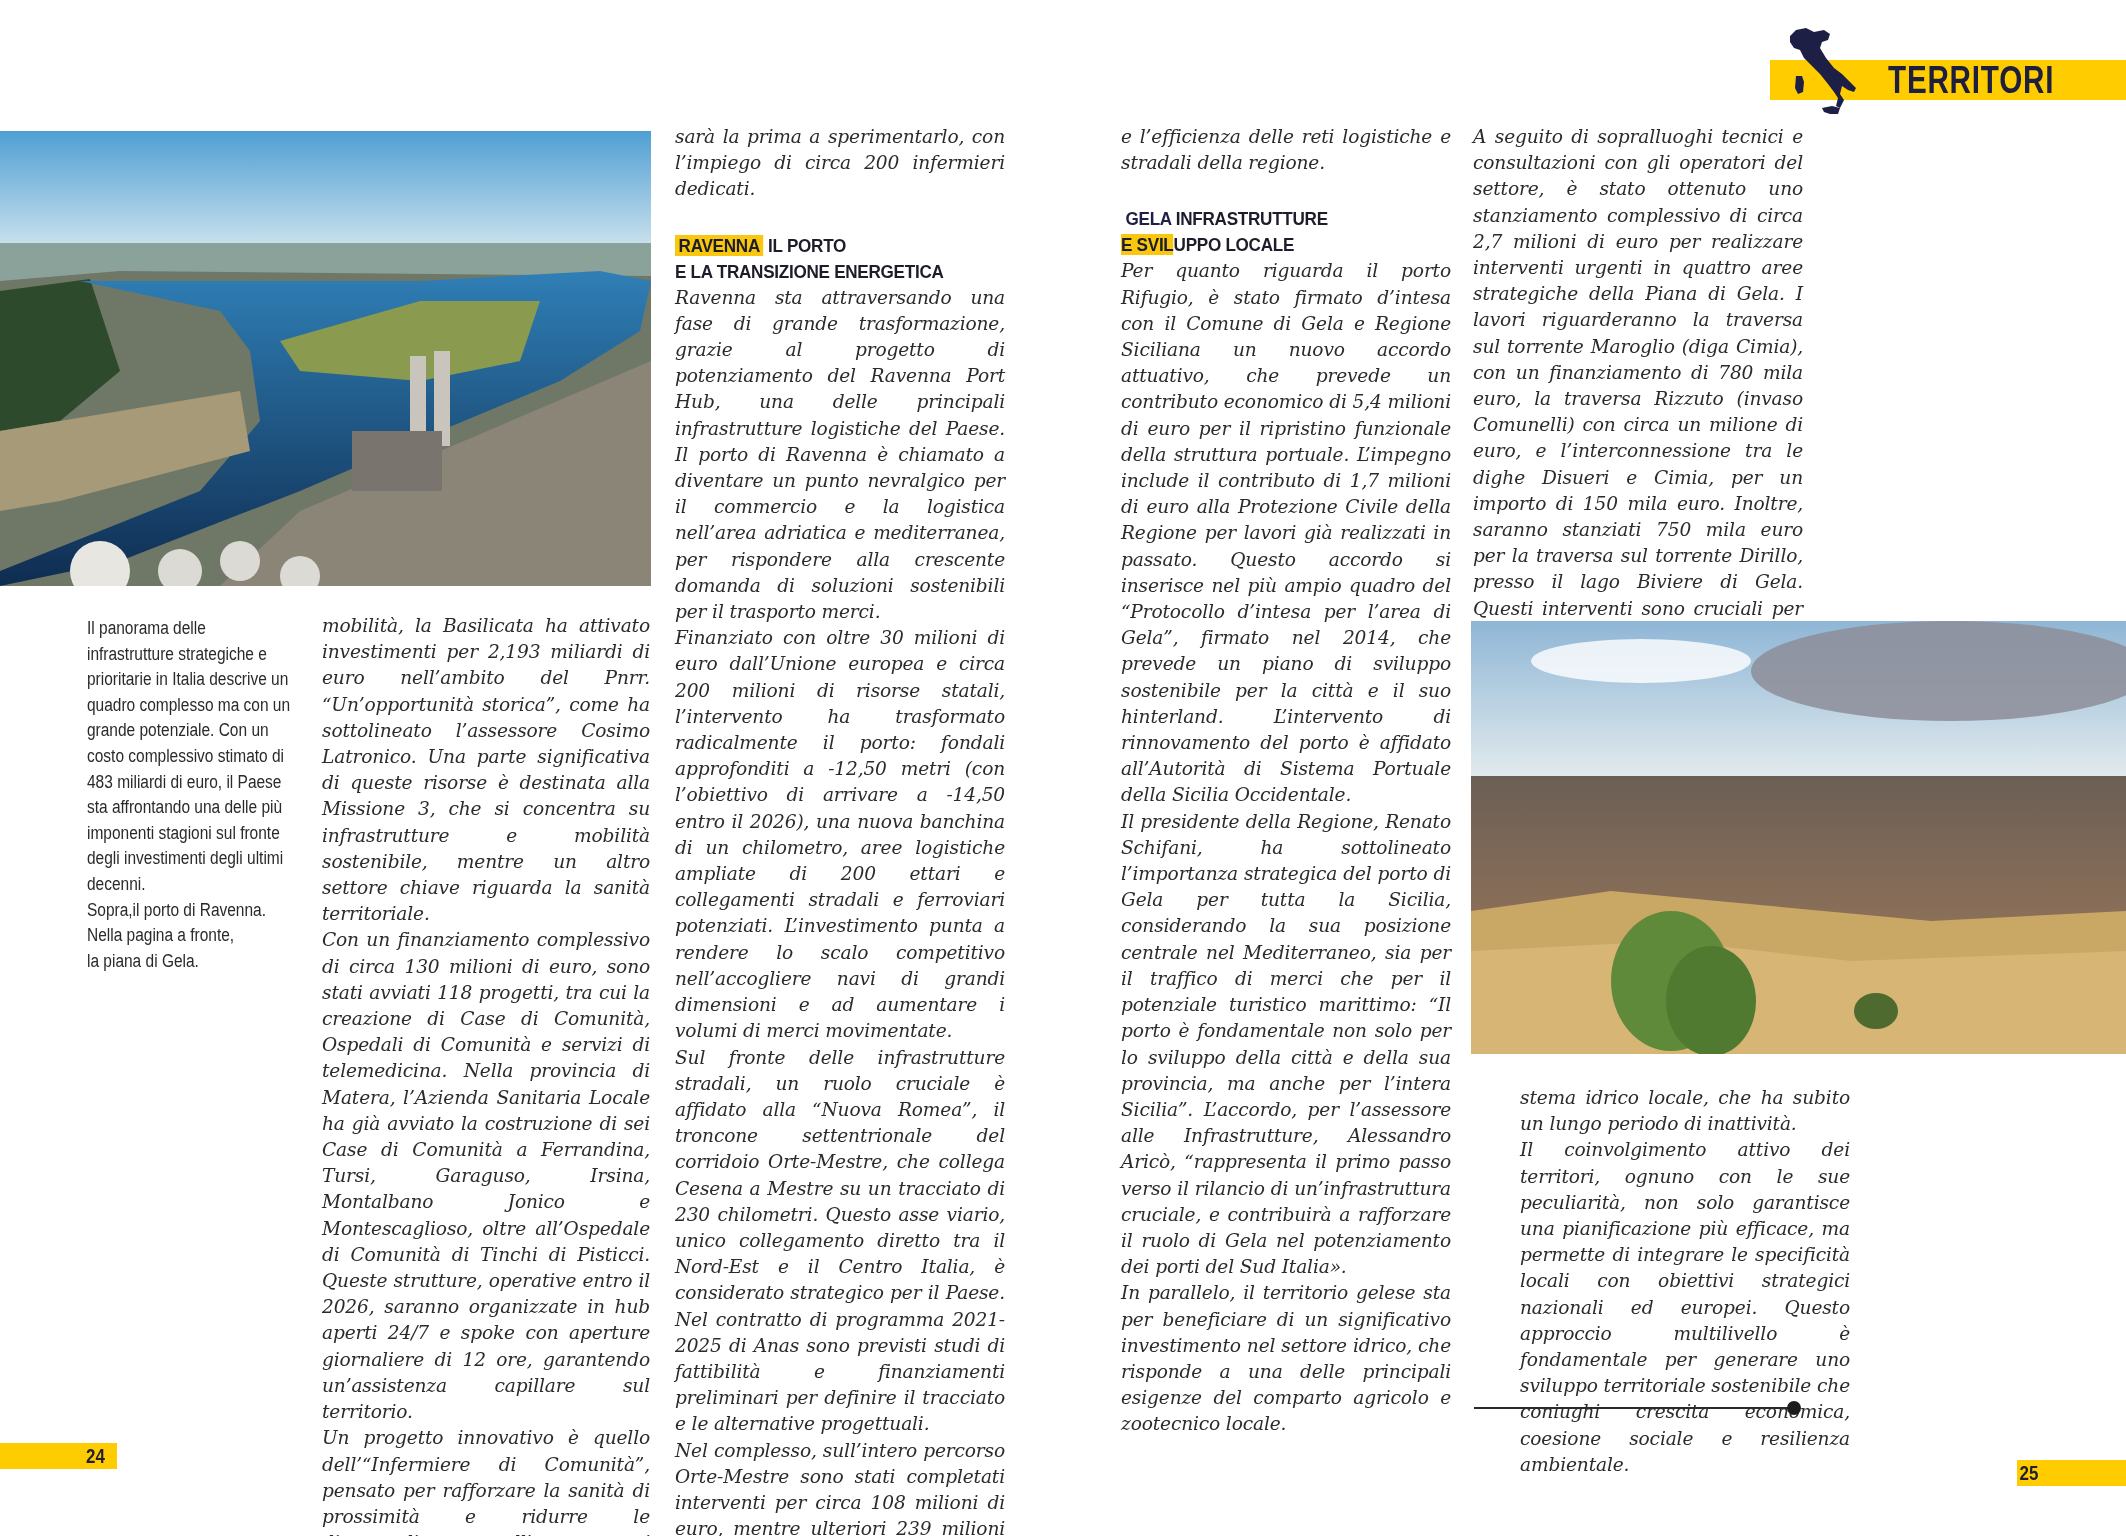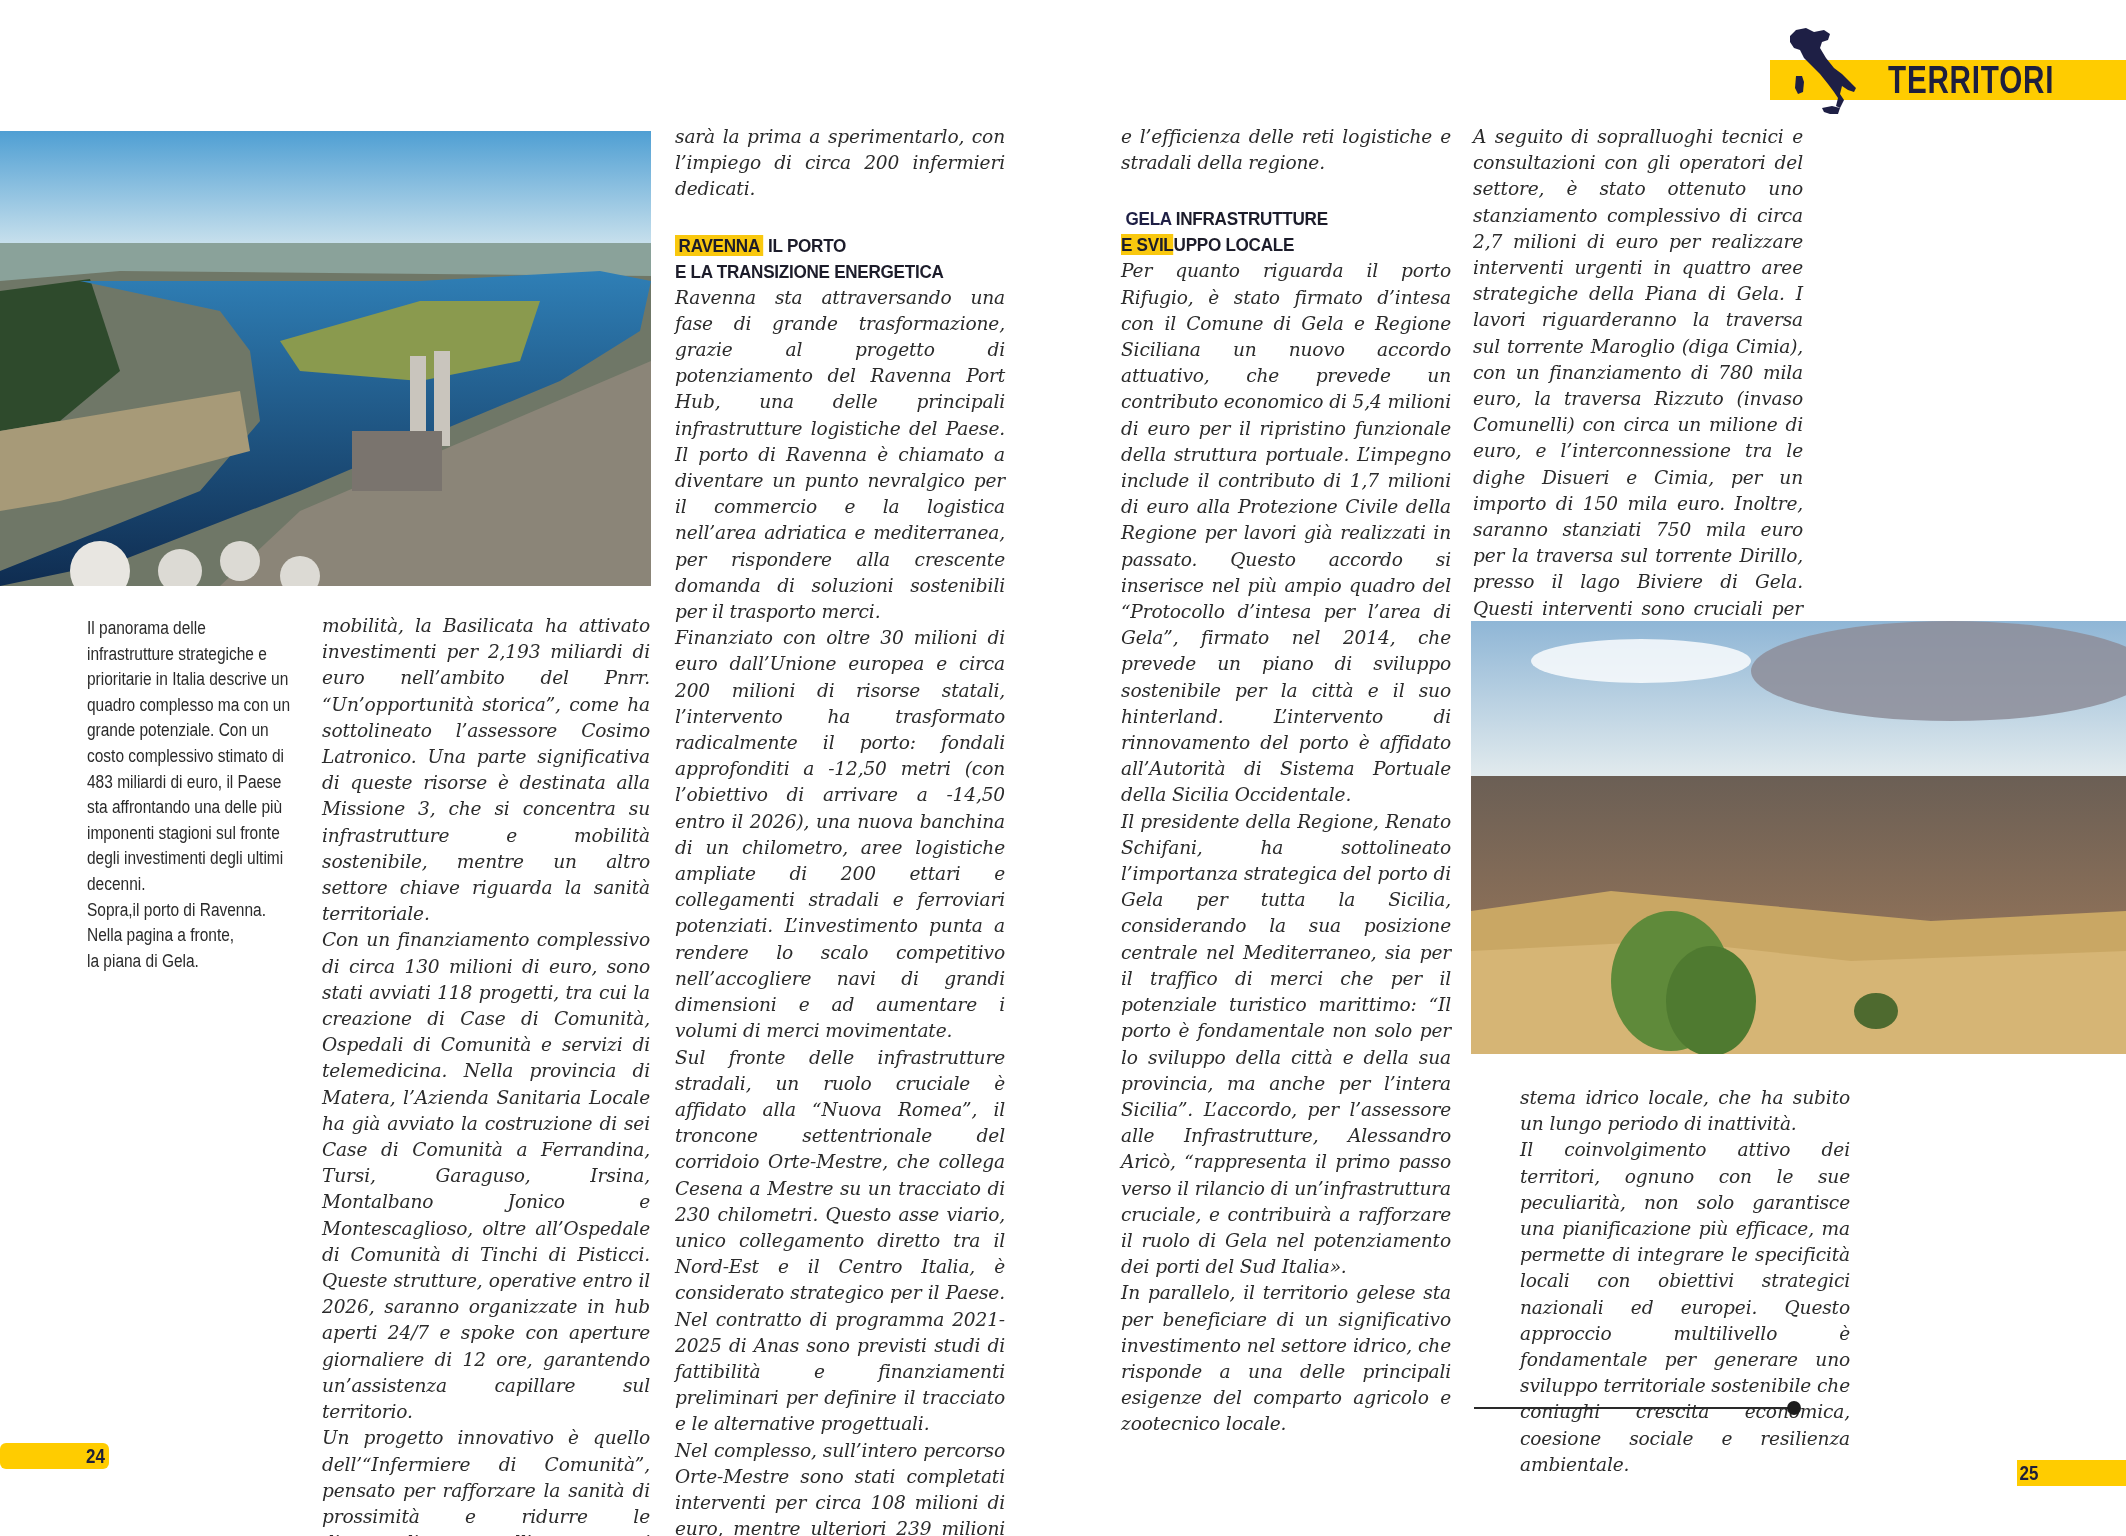--- a/index.html
+++ b/index.html
@@ -140,18 +140,18 @@
 </div>
 
 <div class="col hyph" lang="it" style="left:1473px;top:1085px;width:330px;margin-left:47px;">
   <p>stema idrico locale, che ha subito un lungo periodo di inattività.</p>
   <p>Il coinvolgimento attivo dei territori, ognuno con le sue peculiarità, non solo garantisce una pianificazione più efficace, ma permette di integrare le specificità locali con obiettivi strategici nazionali ed europei. Questo approccio multilivello è fondamentale per generare uno sviluppo territoriale sostenibile che coniughi crescita economica, coesione sociale e resilienza ambientale.</p>
 </div>
 
 <div class="abs" style="left:1474px;top:1407px;width:316px;height:2px;background:#2a2a2a;"></div>
 <div class="abs" style="left:1787px;top:1401px;width:14px;height:14px;border-radius:50%;background:#1c1c1c;"></div>
 
-<div class="pagenum" style="left:0;top:1443px;width:109px;text-align:right;padding-right:0;border-radius:6px;">
+<div class="pagenum" style="left:0;top:1443px;width:109px;text-align:right;padding-right:8px;">
   <span style="display:inline-block;padding-right:5px;transform:scaleX(0.85);transform-origin:right;">24</span>
 </div>
 <div class="pagenum" style="left:2017px;top:1460px;width:109px;">
   <span style="display:inline-block;padding-left:3px;transform:scaleX(0.85);transform-origin:left;">25</span>
 </div>
 
 </body></html>

